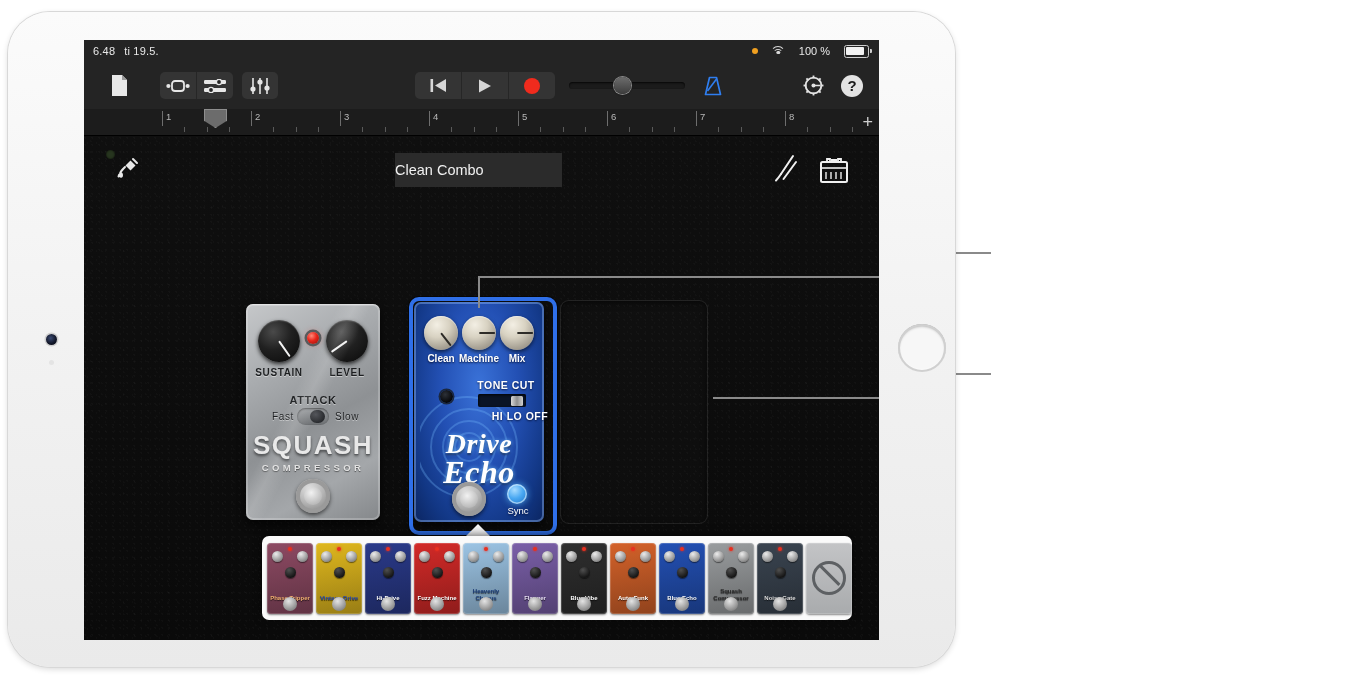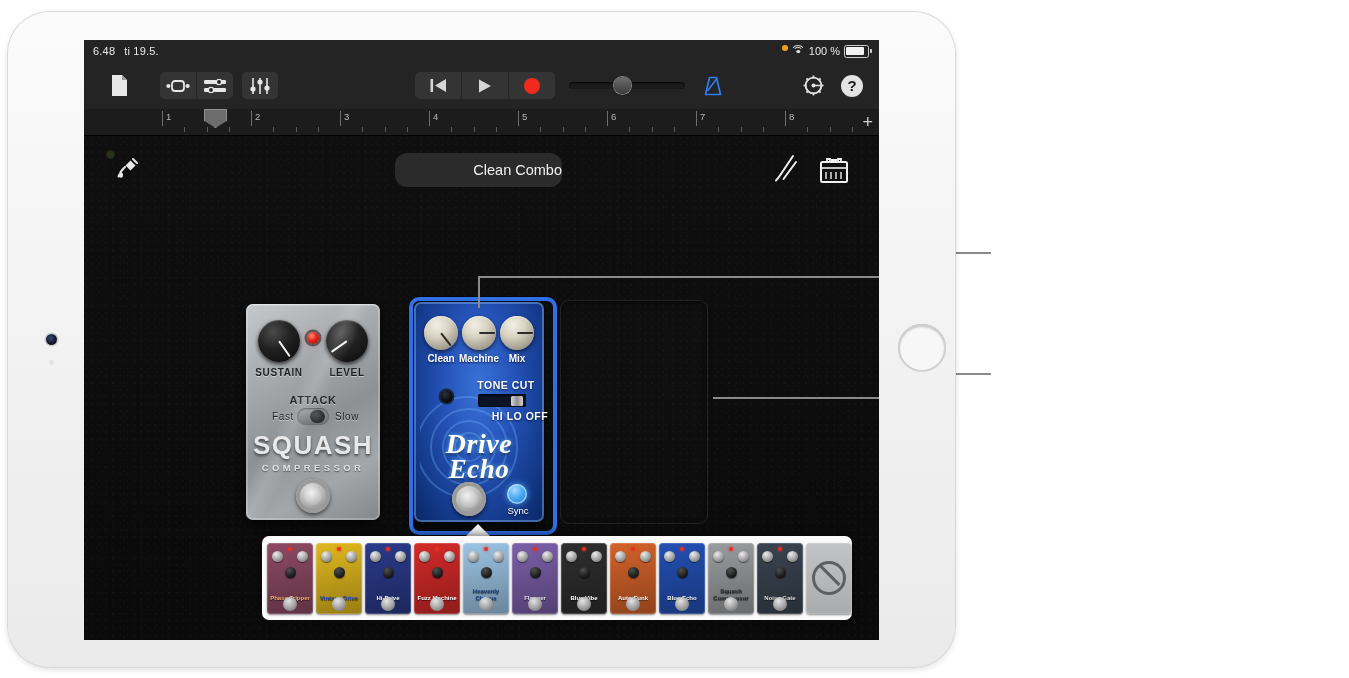--- a/index.html
+++ b/index.html
@@ -22,21 +22,21 @@
     background:#f7f7f7;
     box-shadow:inset 0 0 0 2px #d0d0d0, inset 0 2px 3px rgba(0,0,0,.35), inset 0 -2px 3px rgba(255,255,255,.9);}
 
   
   .screen{position:absolute;left:0;top:0;width:795px;height:600px;background:#0b0b0b;overflow:hidden;}
 
   
   .statusbar{position:absolute;left:0;top:0;width:795px;height:22px;background:#242424;
     display:flex;align-items:center;color:#e8e8e8;font-size:11px;}
   .sb-left{margin-left:9px;display:flex;gap:9px;align-items:baseline;letter-spacing:.2px;}
-  .sb-right{position:absolute;right:10px;display:flex;align-items:flex-start;gap:4px;}
+  .sb-right{position:absolute;right:10px;display:flex;align-items:center;gap:14px;}
   .sb-dot{width:6px;height:6px;border-radius:50%;background:#f0a020;}
   .wifi{width:13px;height:10px;position:relative;}
   .wifi i{position:absolute;border:1.4px solid #d9d9d9;border-bottom-color:transparent;
     border-left-color:transparent;border-right-color:transparent;border-radius:50%;left:50%;transform:translateX(-50%);}
   .wifi i:nth-child(1){width:13px;height:13px;top:0;}
   .wifi i:nth-child(2){width:8px;height:8px;top:2.5px;}
   .wifi i:nth-child(3){width:3.4px;height:3.4px;top:5px;border-radius:50%;background:#d9d9d9;border:none;}
   .batt{width:23px;height:11px;border:1.2px solid #cfcfcf;border-radius:2.5px;position:relative;}
   .batt::after{content:"";position:absolute;right:-3.5px;top:3px;width:2px;height:4px;background:#cfcfcf;border-radius:0 1px 1px 0;}
   .batt i{position:absolute;left:1.2px;top:1.2px;bottom:1.2px;width:18.2px;background:#f2f2f2;border-radius:1px;}
@@ -83,22 +83,22 @@
       radial-gradient(circle at 18% 22%, rgba(255,255,255,.022) 0 1px, transparent 1px),
       radial-gradient(circle at 62% 48%, rgba(255,255,255,.018) 0 1px, transparent 1px),
       radial-gradient(circle at 38% 78%, rgba(255,255,255,.02) 0 1px, transparent 1px),
       linear-gradient(180deg,#0f0f0f,#0a0a0a);
     background-size:7px 7px,11px 11px,9px 9px,100% 100%;}
 
   .amp-header{position:absolute;left:0;top:0;width:795px;height:62px;}
   .cable-ico{position:absolute;left:28px;top:18px;width:30px;height:30px;}
   .led-small{position:absolute;left:22px;top:14px;width:9px;height:9px;border-radius:50%;background:#27351f;
     box-shadow:inset 0 0 2px rgba(0,0,0,.7);}
-  .preset{position:absolute;left:311px;top:17px;width:167px;height:34px;background:#2b2b2b;border-radius:12px;
-    display:flex;align-items:center;justify-content:flex-end;color:#f1f1f1;font-size:14.5px;}
+  .preset{position:absolute;left:311px;top:17px;width:167px;height:34px;background:#2b2b2b;border-radius:0;
+    display:flex;align-items:center;justify-content:flex-start;color:#f1f1f1;font-size:14.5px;}
   .tuner-ico{position:absolute;left:688px;top:17px;width:28px;height:32px;}
   .amp-ico{position:absolute;left:734px;top:18px;width:32px;height:30px;}
 
   
   .pedal{position:absolute;border-radius:7px;}
 
   
   .squash{left:162px;top:168px;width:134px;height:216px;
     background:linear-gradient(150deg,#c6c8ca 0%,#a9acaf 28%,#8e9194 55%,#a4a7aa 78%,#84878a 100%);
     box-shadow:0 4px 9px rgba(0,0,0,.7), inset 0 0 0 2px rgba(255,255,255,.22),
@@ -475,21 +475,21 @@
 
             <div class="jack" style="left:26px;top:88px;"></div>
 
             <div class="tonecut" style="left:58px;top:77px;width:68px;">TONE CUT</div>
             <div class="tc-switch" style="left:64px;top:92px;">
               <i style="left:33px;"></i>
             </div>
             <div class="tonecut" style="left:72px;top:108px;width:68px;">HI LO OFF</div>
 
             <div class="echo-name" style="top:126px;font-size:28px;letter-spacing:.5px;">Drive</div>
-            <div class="echo-name" style="top:152px;font-size:27px;letter-spacing:.5px;">Echo</div>
+            <div class="echo-name" style="top:152px;font-size:32px;letter-spacing:.5px;">Echo</div>
 
             <div class="footsw" style="left:38px;top:180px;"></div>
             <div class="sync-btn" style="left:93px;top:182px;"></div>
             <div class="sync-label" style="left:85px;top:203px;width:38px;text-align:center;">Sync</div>
           </div>
           <div class="echo-sel"></div>
 
           <div class="slot"></div>
 
           <div class="callout" style="left:394px;top:140px;width:2px;height:32px;"></div>

